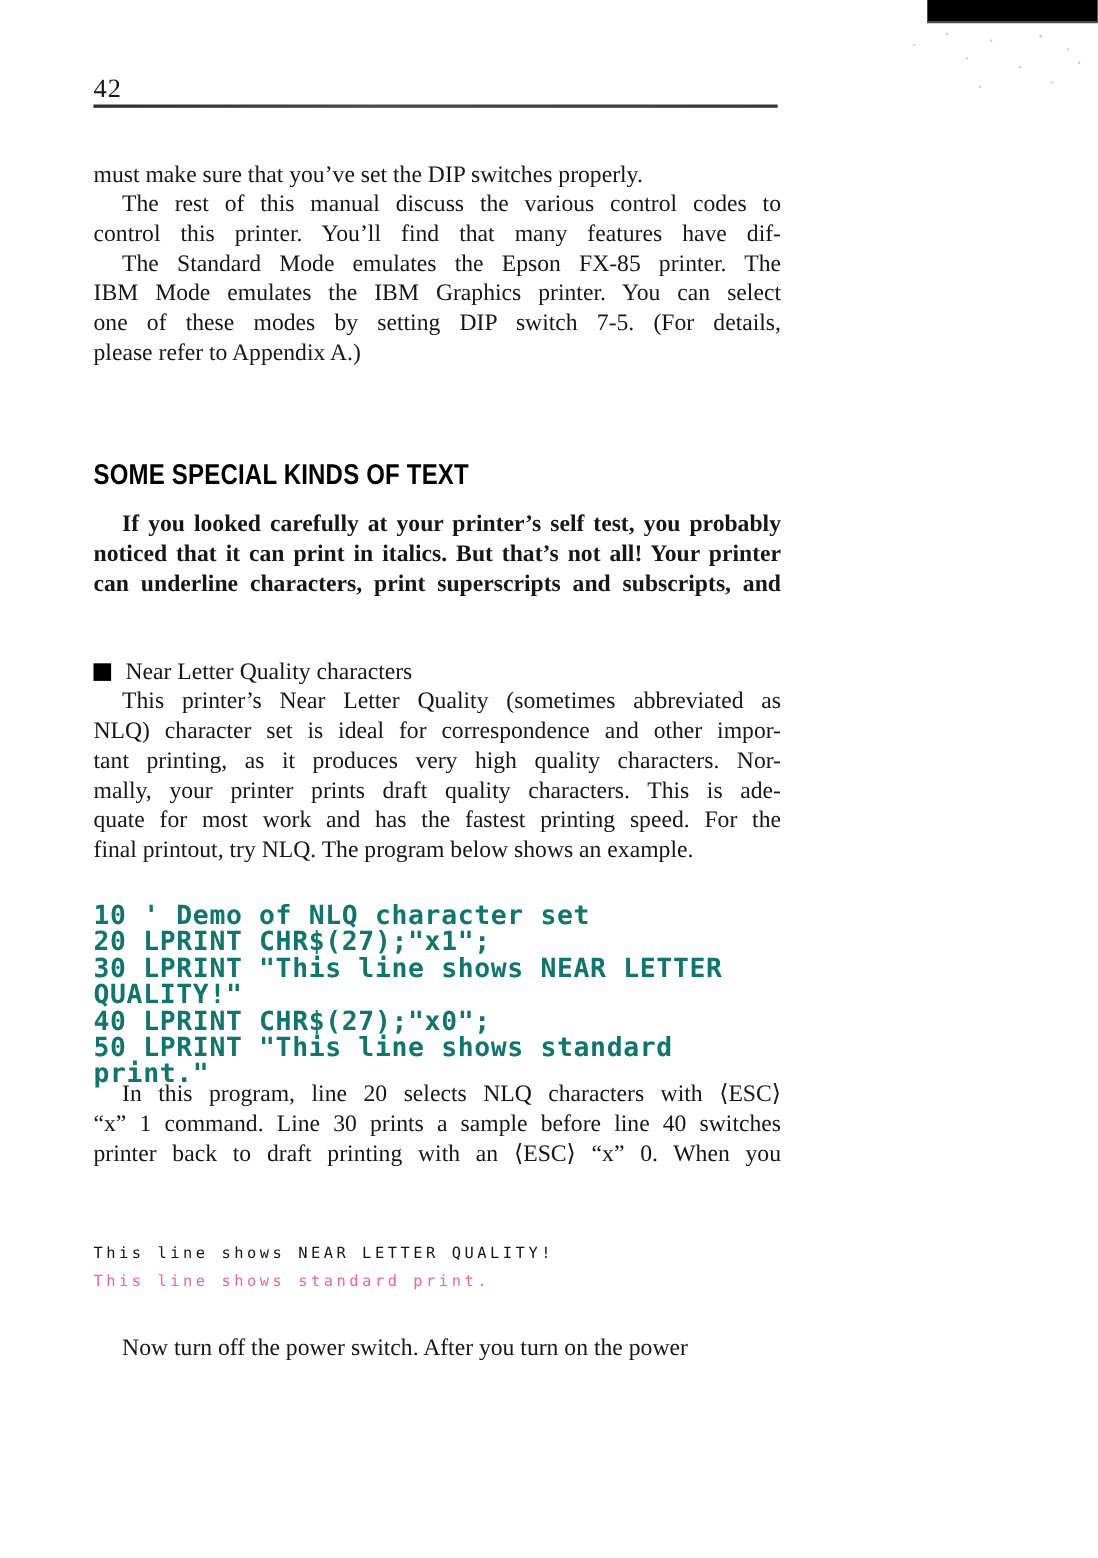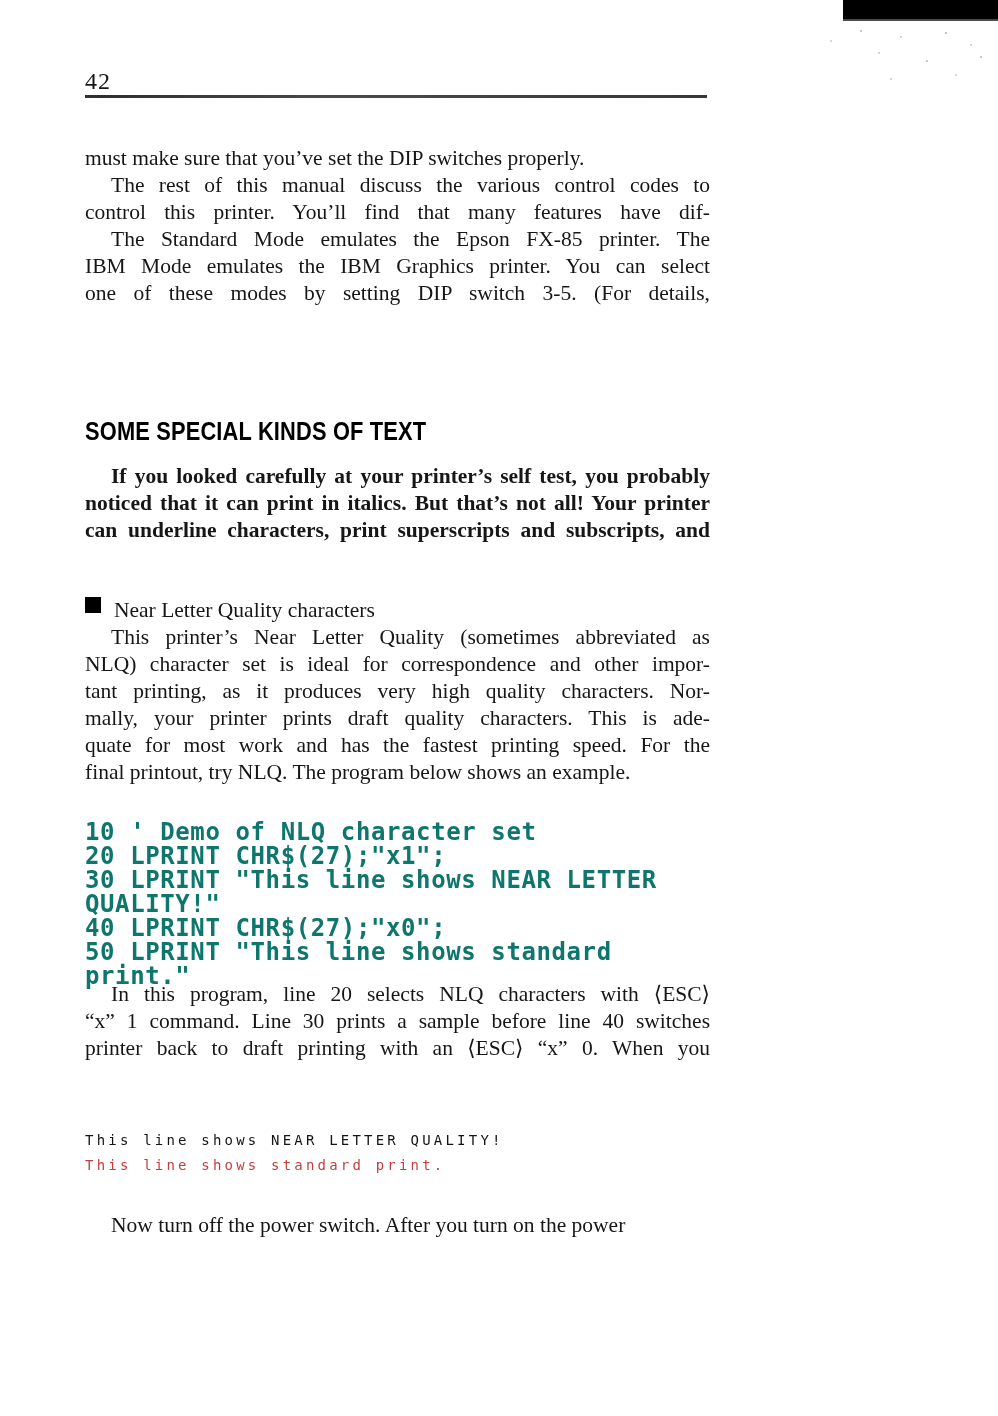--- a/index.html
+++ b/index.html
@@ -48,21 +48,21 @@
   #section-heading {
     left: 85px; top: 417px;
     font-family: "Liberation Sans", "DejaVu Sans", sans-serif;
     font-weight: bold; font-size: 26px; line-height: 28px;
     letter-spacing: 0.2px; color: #000;
     transform: scaleX(0.84); transform-origin: left center;
     white-space: nowrap;
   }
 
   
-  #bullet-line { height: 27px; display: flex; align-items: flex-start; }
+  #bullet-line { height: 27px; display: flex; align-items: center; }
   #bullet-line .sq {
     width: 16px; height: 16px; background: #000; display: inline-block;
     margin-right: 13px; flex: 0 0 auto;
   }
   #bullet-line .bl-label { font-size: 21.5px; }
 
   
   #code-listing {
     left: 85px; top: 820px; width: 640px;
     font-family: "DejaVu Sans Mono", "Liberation Mono", monospace;
@@ -72,21 +72,21 @@
   }
   #code-listing .tline { text-align: left; text-align-last: left; }
 
   
   #printout {
     left: 85px; top: 1128px; width: 660px;
     font-family: "DejaVu Sans Mono", "Liberation Mono", monospace;
     font-size: 14px; line-height: 25px;
   }
   #printout .nlq { color: #141414; letter-spacing: 3.2px; }
-  #printout .draft { color: #b91c1c; letter-spacing: 3.2px; opacity: 0.85; }
+  #printout .draft { color: #ec4899; letter-spacing: 3.2px; opacity: 0.85; }
 </style>
 </head>
 <body>
 
 <div class="abs" id="scan-bar"></div>
 <div class="abs" id="scan-specks"></div>
 
 <div class="abs" id="page-number">42</div>
 <div class="abs" id="header-rule"></div>
 
@@ -94,21 +94,22 @@
   <div>
       <div class="tline lastline">must make sure that you’ve set the DIP switches properly.</div>
     </div>
   <div class="ind">
       <div class="tline">The rest of this manual discuss the various control codes to</div>
       <div class="tline">control this printer. You’ll find that many features have dif-</div>
     </div>
   <div class="ind">
       <div class="tline">The Standard Mode emulates the Epson FX-85 printer. The</div>
       <div class="tline">IBM Mode emulates the IBM Graphics printer. You can select</div>
-      <div class="tline">one of these modes by setting DIP switch 3-5. (For details,</div>
+      <div class="tline">one of these modes by setting DIP switch 7-5. (For details,</div>
+      <div class="tline lastline">please refer to Appendix A.)</div>
     </div>
 </div>
 
 <div class="abs" id="section-heading">SOME SPECIAL KINDS OF TEXT</div>
 
 <div class="abs textcol serif ind" style="top:463px;font-weight:bold;">
     <div class="tline">If you looked carefully at your printer’s self test, you probably</div>
     <div class="tline">noticed that it can print in italics. But that’s not all! Your printer</div>
     <div class="tline">can underline characters, print superscripts and subscripts, and</div>
   </div>

